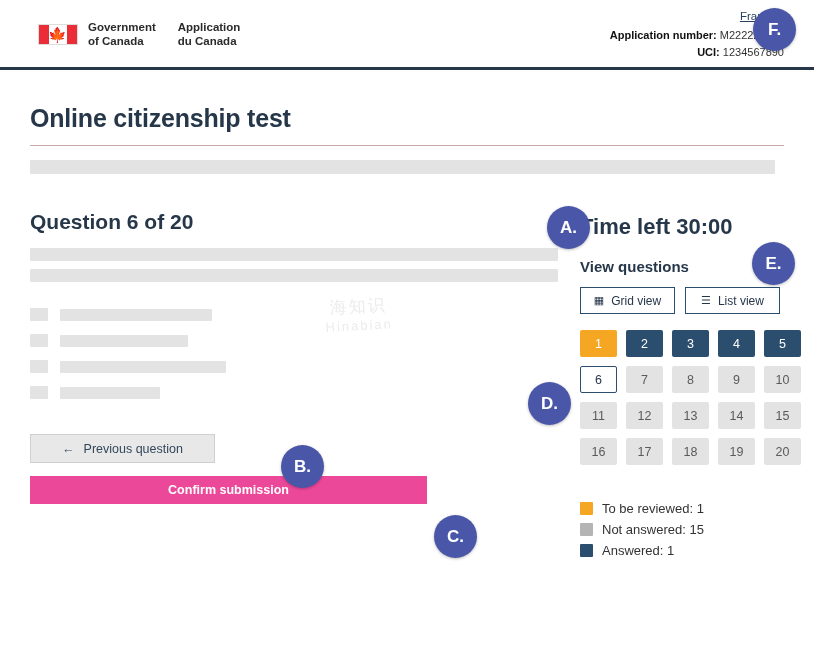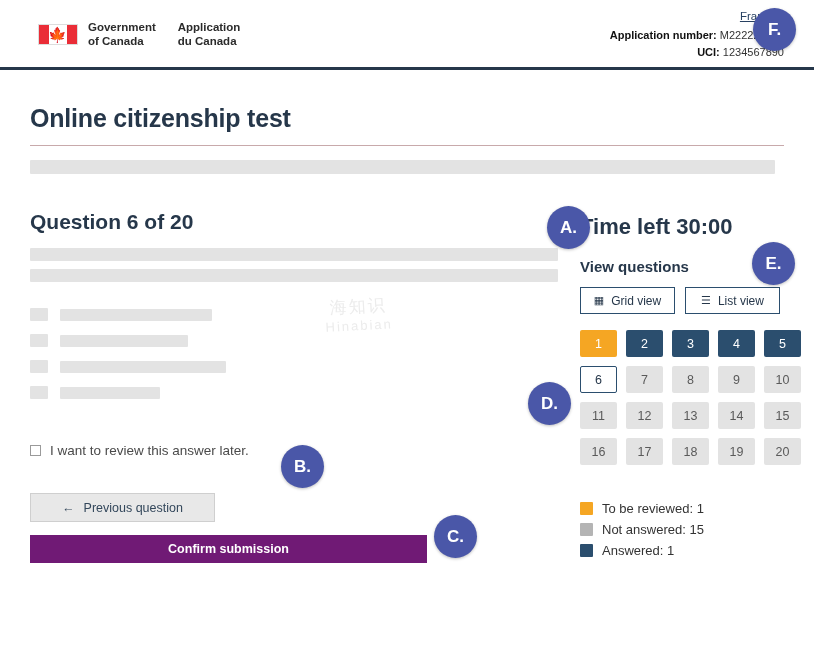--- a/index.html
+++ b/index.html
@@ -96,21 +96,21 @@
   .btn-nav {
     width: 185px; height: 29px;
     border: 1px solid #cfcfcf; background: #e8e8e8;
     color: #33475b; font-size: 12.5px;
     display: flex; align-items: center; justify-content: center; gap: 9px;
     cursor: pointer;
   }
   .btn-confirm {
     margin-top: 13px;
     width: 397px; height: 28px;
-    background: #701a75; color: #fff;
+    background: #ec4899; color: #fff;
     font-size: 12.5px; font-weight: bold;
     display: flex; align-items: center; justify-content: center;
     border: none; cursor: pointer;
   }
 
   
   .time-left {
     font-size: 22px; font-weight: bold; color: #26374a; margin-bottom: 18px;
     white-space: nowrap;
   }
@@ -230,24 +230,20 @@
           <div class="answer-row">
             <div class="skeleton radio-sk"></div>
             <div class="skeleton ans-sk" style="width:166px"></div>
           </div>
           <div class="answer-row">
             <div class="skeleton radio-sk"></div>
             <div class="skeleton ans-sk" style="width:100px"></div>
           </div>
         </div>
 
-        <div class="review-row">
-          <div class="review-box"></div>
-          <span>I want to review this answer later.</span>
-        </div>
 
         <div class="nav-row">
           <button class="btn-nav">
             <span>←</span>
             <span>Previous question</span>
           </button>
         </div>
 
         <button class="btn-confirm">Confirm submission</button>
       </div>

